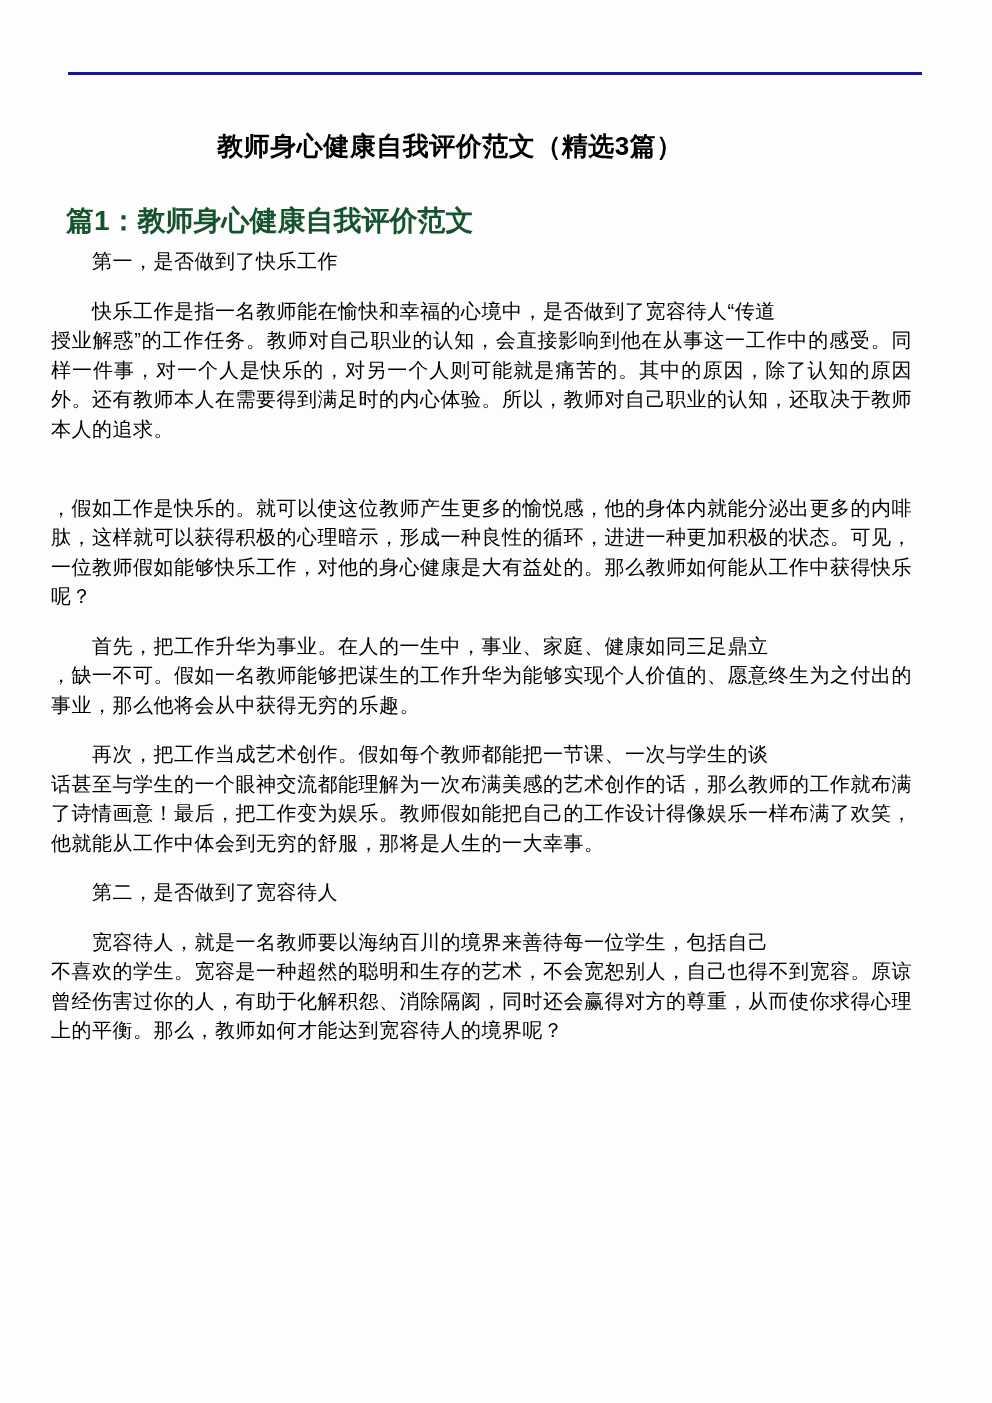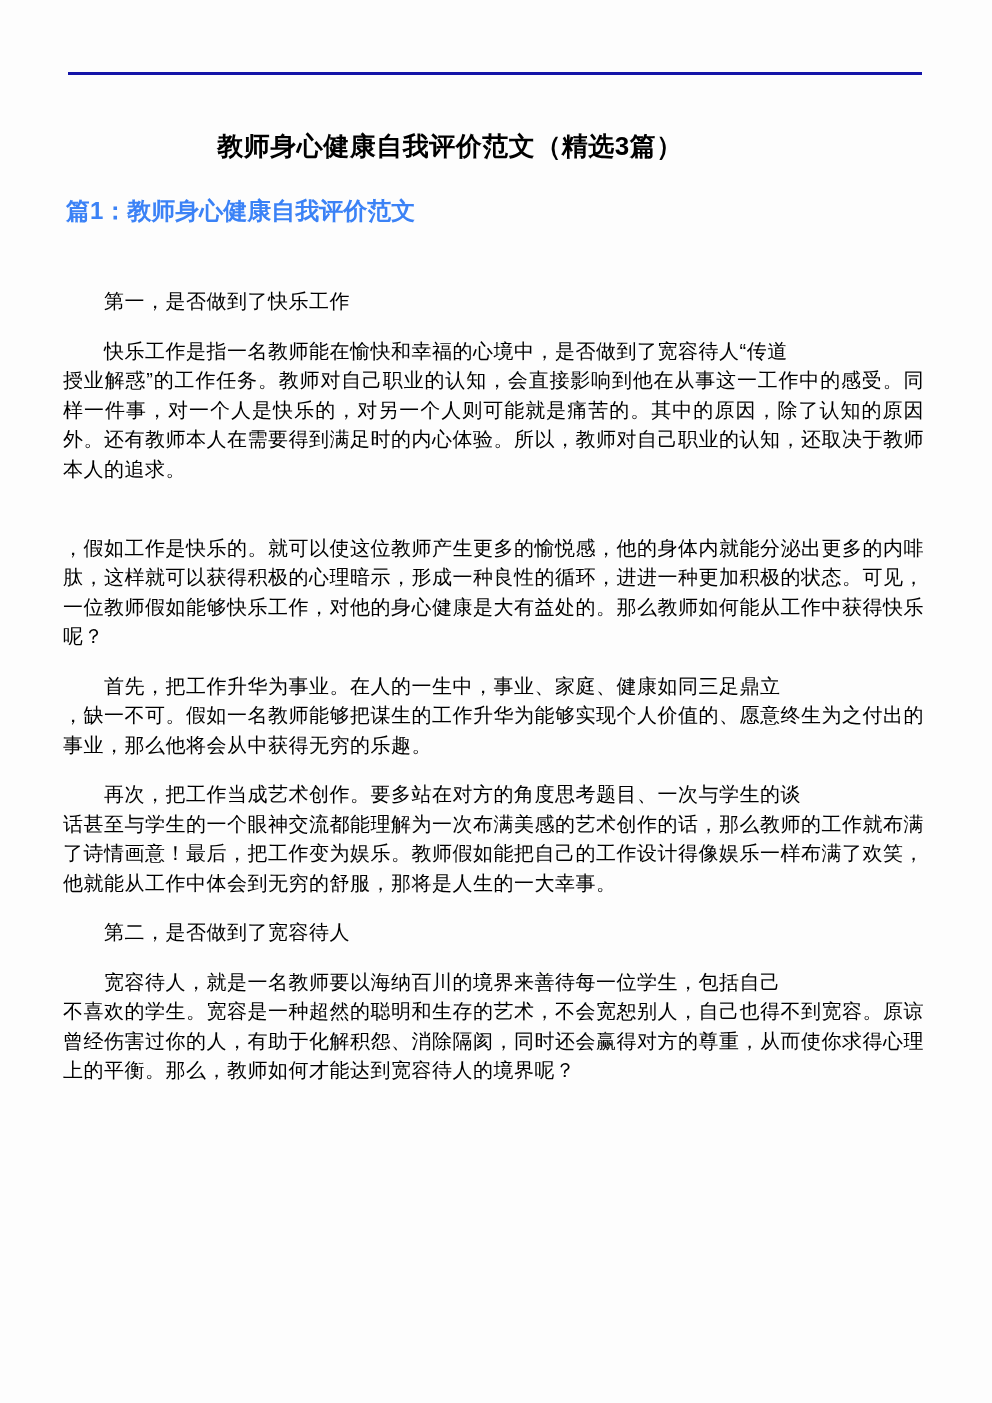--- a/index.html
+++ b/index.html
@@ -32,33 +32,32 @@
     text-align: center;
     font-size: 26px;
     line-height: 40px;
     font-weight: 700;
     letter-spacing: 0.5px;
     white-space: nowrap;
   }
   .section-heading {
     position: absolute;
     left: 66px;
-    top: 195px;
-    font-size: 24px;
+    top: 205px;
+    font-size: 28px;
     line-height: 32px;
     font-weight: 700;
-    color: #3b82f6;
+    color: #14532d;
     white-space: nowrap;
   }
   .content {
     position: absolute;
-    left: 63px;
+    left: 51px;
     top: 247px;
     width: 861px;
-    margin-top: 40px;
   }
   .content p {
     margin: 0 0 20px 0;
     font-size: 20px;
     line-height: 29.5px;
     letter-spacing: 0.5px;
     font-weight: 500;
     text-align: justify;
     text-indent: 41px;
   }
@@ -96,21 +95,21 @@
 
     <p><span>第一，是否做到了快乐工作</span></p>
 
     <p><span>快乐工作是指一名教师能在愉快和幸福的心境中，是否做到了宽容待人“传道</span><br><span>授业解惑”的工作任务。教师对自己职业的认知，会直接影响到他在从事这一工作中的感受。同样一件事，对一个人是快乐的，对另一个人则可能就是痛苦的。其中的原因，除了认知的原因外。还有教师本人在需要得到满足时的内心体验。所以，教师对自己职业的认知，还取决于教师本人的追求。</span></p>
 
     <p><br><span>，假如工作是快乐的。就可以使这位教师产生更多的愉悦感，他的身体内就能分泌出更多的内啡肽，这样就可以获得积极的心理暗示，形成一种良性的循环，进进一种更加积极的状态。可见，一位教师假如能够快乐工作，对他的身心健康是大有益处的。那么教师如何能从工作中获得快乐呢？</span></p>
 
     <p><span>首先，把工作升华为事业。在人的一生中，事业、家庭、健康如同三足鼎立</span><br><span>，缺一不可。假如一名教师能够把谋生的工作升华为能够实现个人价值的、愿意终生为之付出的事业，那么他将会从中获得无穷的乐趣。</span></p>
 
 
-    <p><span>再次，把工作当成艺术创作。要多站在对方的角度思考题目、一次与学生的谈</span><br><span>话甚至与学生的一个眼神交流都能理解为一次布满美感的艺术创作的话，那么教师的工作就布满了诗情画意！最后，把工作变为娱乐。教师假如能把自己的工作设计得像娱乐一样布满了欢笑，他就能从工作中体会到无穷的舒服，那将是人生的一大幸事。</span></p>
+    <p><span>再次，把工作当成艺术创作。假如每个教师都能把一节课、一次与学生的谈</span><br><span>话甚至与学生的一个眼神交流都能理解为一次布满美感的艺术创作的话，那么教师的工作就布满了诗情画意！最后，把工作变为娱乐。教师假如能把自己的工作设计得像娱乐一样布满了欢笑，他就能从工作中体会到无穷的舒服，那将是人生的一大幸事。</span></p>
 
     <p><span>第二，是否做到了宽容待人</span></p>
 
     <p><span>宽容待人，就是一名教师要以海纳百川的境界来善待每一位学生，包括自己</span><br><span>不喜欢的学生。宽容是一种超然的聪明和生存的艺术，不会宽恕别人，自己也得不到宽容。原谅曾经伤害过你的人，有助于化解积怨、消除隔阂，同时还会赢得对方的尊重，从而使你求得心理上的平衡。那么，教师如何才能达到宽容待人的境界呢？</span></p>
 
 
   </div>
 
   <div class="footer-rule"></div>
 

